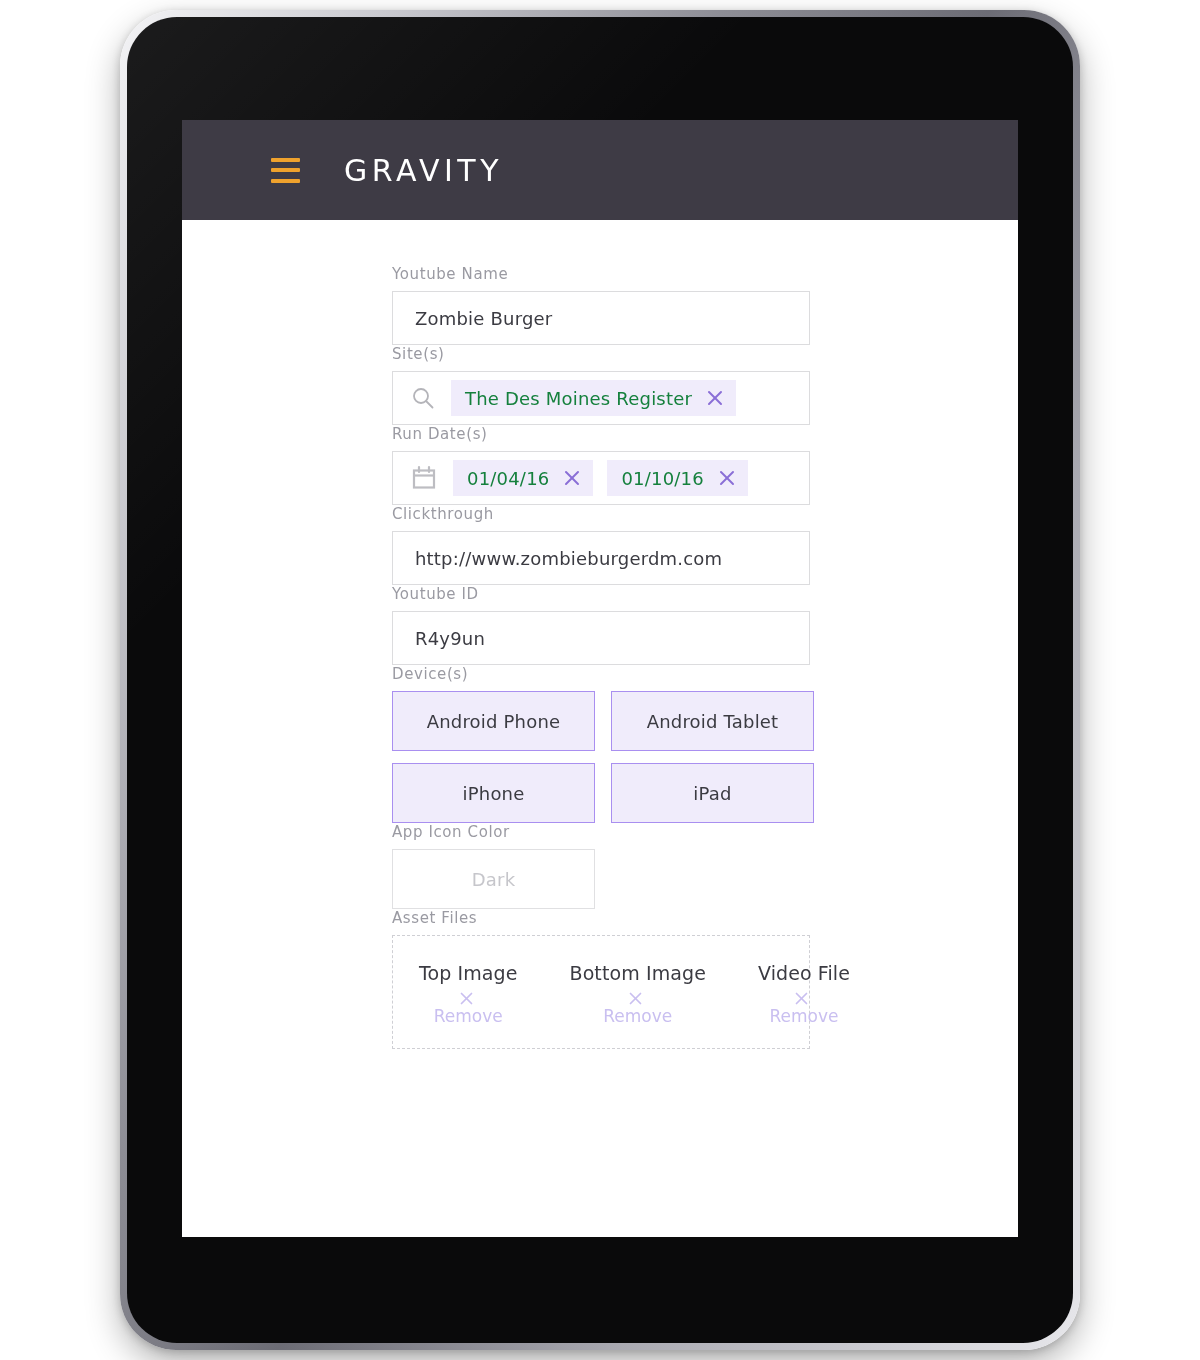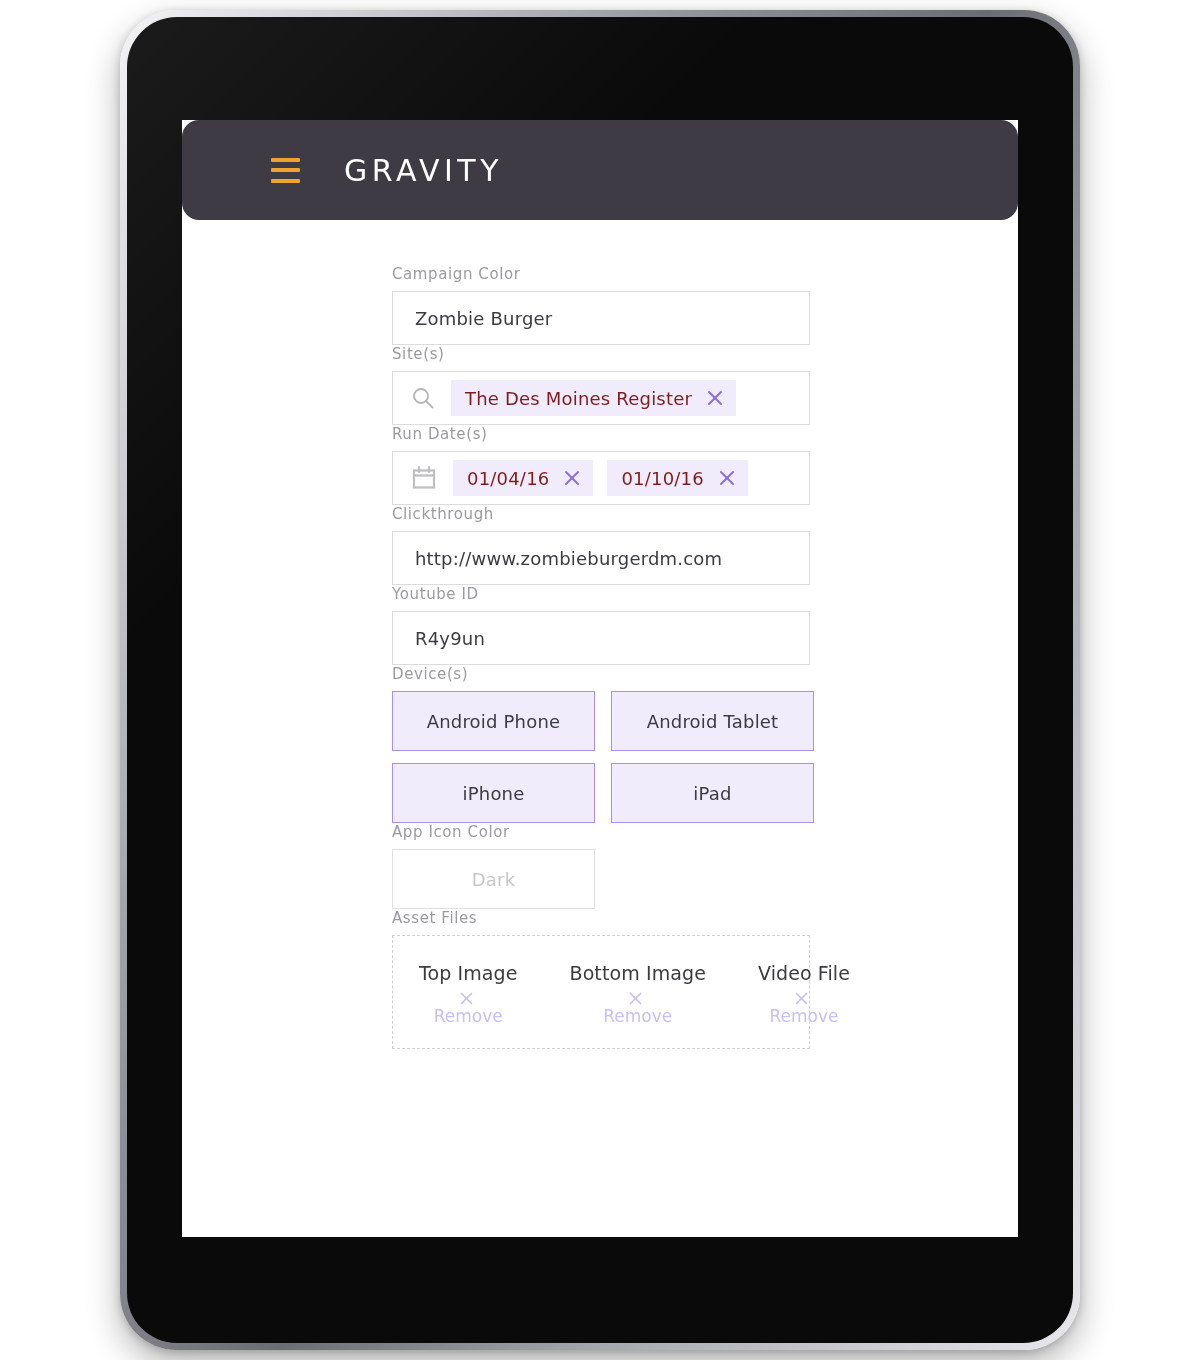--- a/index.html
+++ b/index.html
@@ -74,21 +74,20 @@
     overflow: hidden;
   }
 
   
   .app-header {
     height: 100px;
     background: #3e3b45;
     display: flex;
     align-items: center;
     padding-left: 89px;
-    border-radius: 17px;
   }
 
   .hamburger {
     width: 29px;
     height: 25px;
     display: flex;
     flex-direction: column;
     justify-content: space-between;
     cursor: pointer;
   }
@@ -166,21 +165,21 @@
   .icon-calendar svg { display:block; }
 
   
   .chip {
     display: inline-flex;
     align-items: center;
     background: #f0ecfb;
     height: 36px;
     padding: 0 12px 0 14px;
     font-size: 18px;
-    color: #7f1d1d;
+    color: #15803d;
     white-space: nowrap;
   }
   .chip + .chip { margin-left: 14px; }
   .chip-label { letter-spacing: 0.2px; }
   .chip-x {
     margin-left: 14px;
     width: 18px; height: 18px;
     display: inline-block;
   }
   .chip-x svg { display:block; }
@@ -265,21 +264,21 @@
         <span></span>
           <span></span>
           <span></span>
       </div>
       <div class="brand">GRAVITY</div>
     </div>
 
     <div class="form-area">
 
       <div class="field">
-        <label class="field-label">Campaign Color</label>
+        <label class="field-label">Youtube Name</label>
         <div class="input-box">
           <span class="input-value">Zombie Burger</span>
         </div>
       </div>
 
       <div class="field">
         <label class="field-label">Site(s)</label>
         <div class="input-box with-icon">
           <span class="icon-search">
             <svg width="24" height="24" viewBox="0 0 24 24" fill="none">

